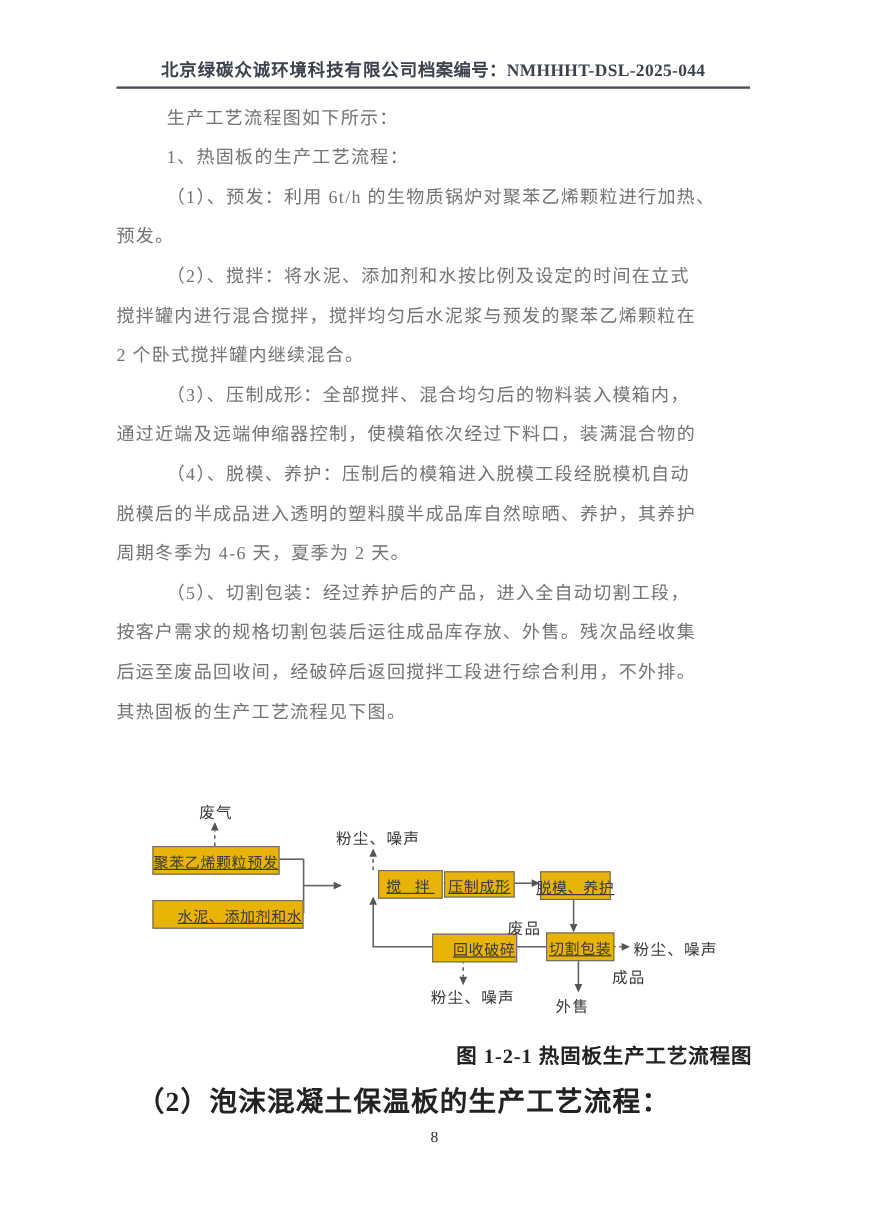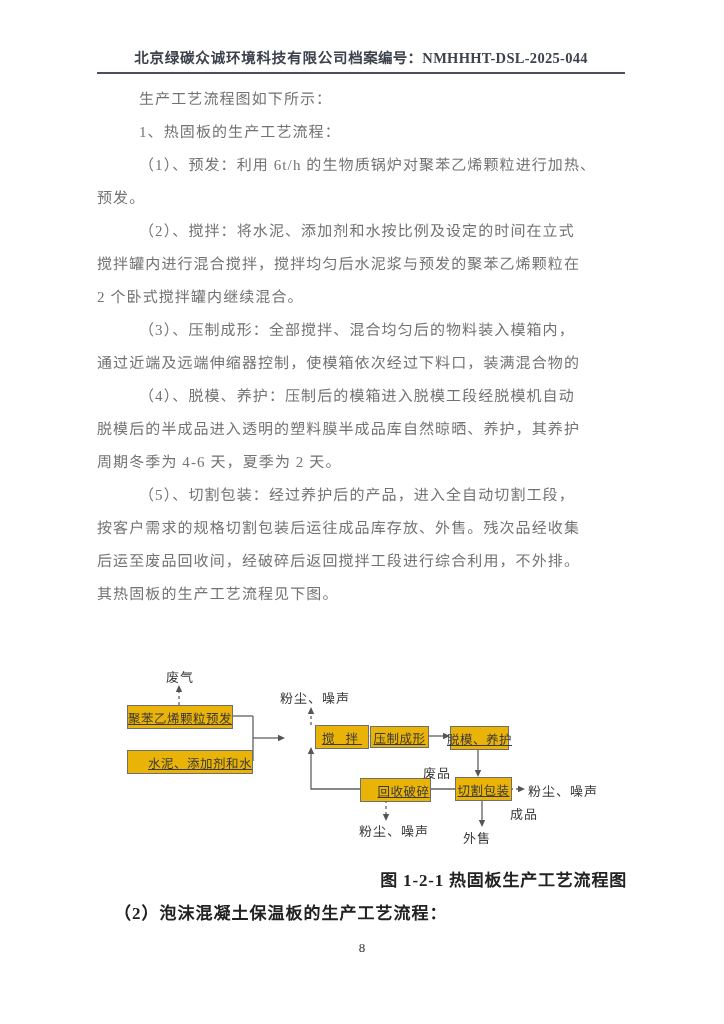--- a/index.html
+++ b/index.html
@@ -33,21 +33,21 @@
   }
   .dbox.wide-space { letter-spacing:4px;margin-left:30px; }
   .dlabel { position:absolute; white-space:nowrap; font-size:13px; letter-spacing:1px; color:#3a3a3a; }
   
   .caption {
     position:absolute; left:97px; top:866px; width:530px; text-align:right;
     font-weight:700; font-size:17px; letter-spacing:0.8px; color:#222;
   }
   .subheading {
     position:absolute; left:114px; top:899px;
-    font-weight:700; font-size:17px; letter-spacing:1px; color:#222; white-space:nowrap;
+    font-weight:700; font-size:23px; letter-spacing:1px; color:#222; white-space:nowrap;
   }
   .pagenum { position:absolute; left:0; top:940px; width:724px; text-align:center; font-size:13px; color:#333; }
   svg line, svg polyline { stroke:#606060; stroke-width:1.3; fill:none; }
   svg .dashed { stroke-dasharray:3,3; }
   svg polygon { fill:#555; stroke:none; }
 </style>
 </head>
 <body>
 
 <div class="page">

